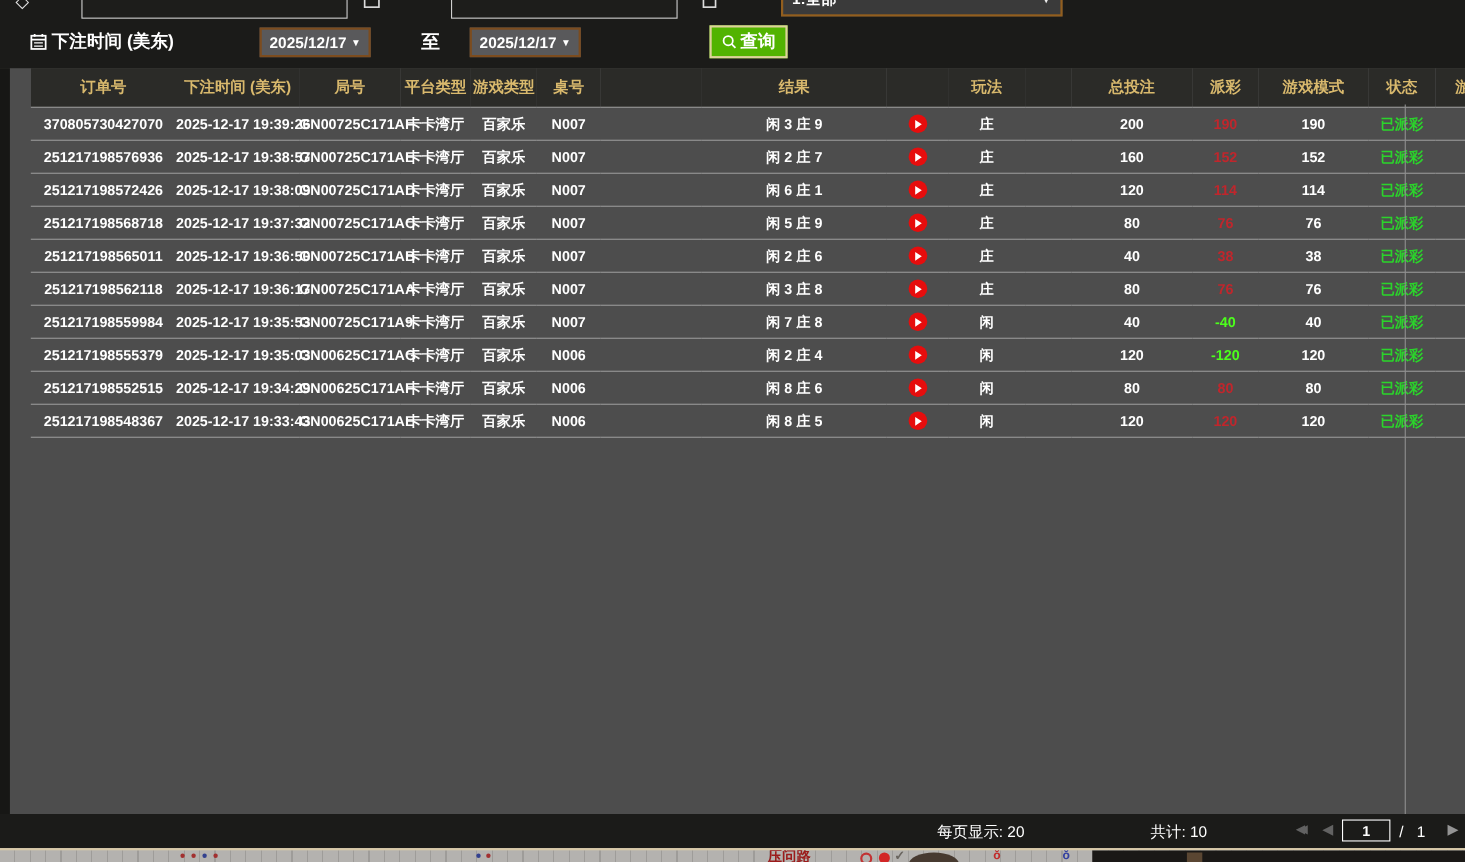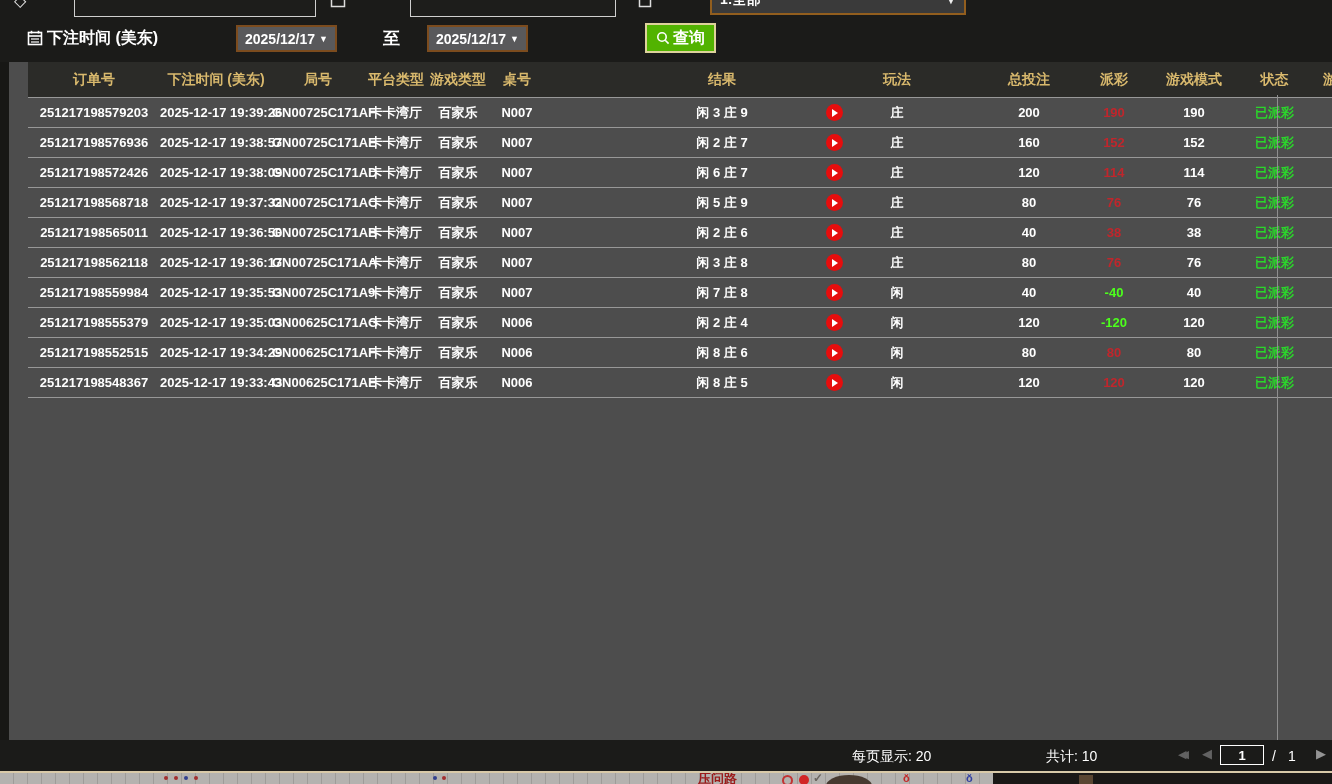--- a/index.html
+++ b/index.html
@@ -163,21 +163,21 @@
             <th></th>
             <th>总投注</th>
             <th>派彩</th>
             <th>游戏模式</th>
             <th>状态</th>
             <th class="clip">游戏模式</th>
           </tr>
         </thead>
       <tbody id="body-rows">
           <tr>
-            <td>251217198579203</td>
+            <td>370805730427070</td>
             <td>2025-12-17 19:39:26</td>
             <td>GN00725C171AF</td>
             <td>卡卡湾厅</td>
             <td>百家乐</td>
             <td>N007</td>
             <td></td>
             <td>闲 3 庄 9</td>
             <td><span class="play">
                 <i></i>
               </span></td>
@@ -210,21 +210,21 @@
             <td class="extra">-</td>
           </tr>
           <tr>
             <td>251217198572426</td>
             <td>2025-12-17 19:38:09</td>
             <td>GN00725C171AD</td>
             <td>卡卡湾厅</td>
             <td>百家乐</td>
             <td>N007</td>
             <td></td>
-            <td>闲 6 庄 7</td>
+            <td>闲 6 庄 1</td>
             <td><span class="play">
                 <i></i>
               </span></td>
             <td>庄</td>
             <td></td>
             <td>120</td>
             <td class="pos">114</td>
             <td>114</td>
             <td class="st">已派彩</td>
             <td class="extra">-</td>

